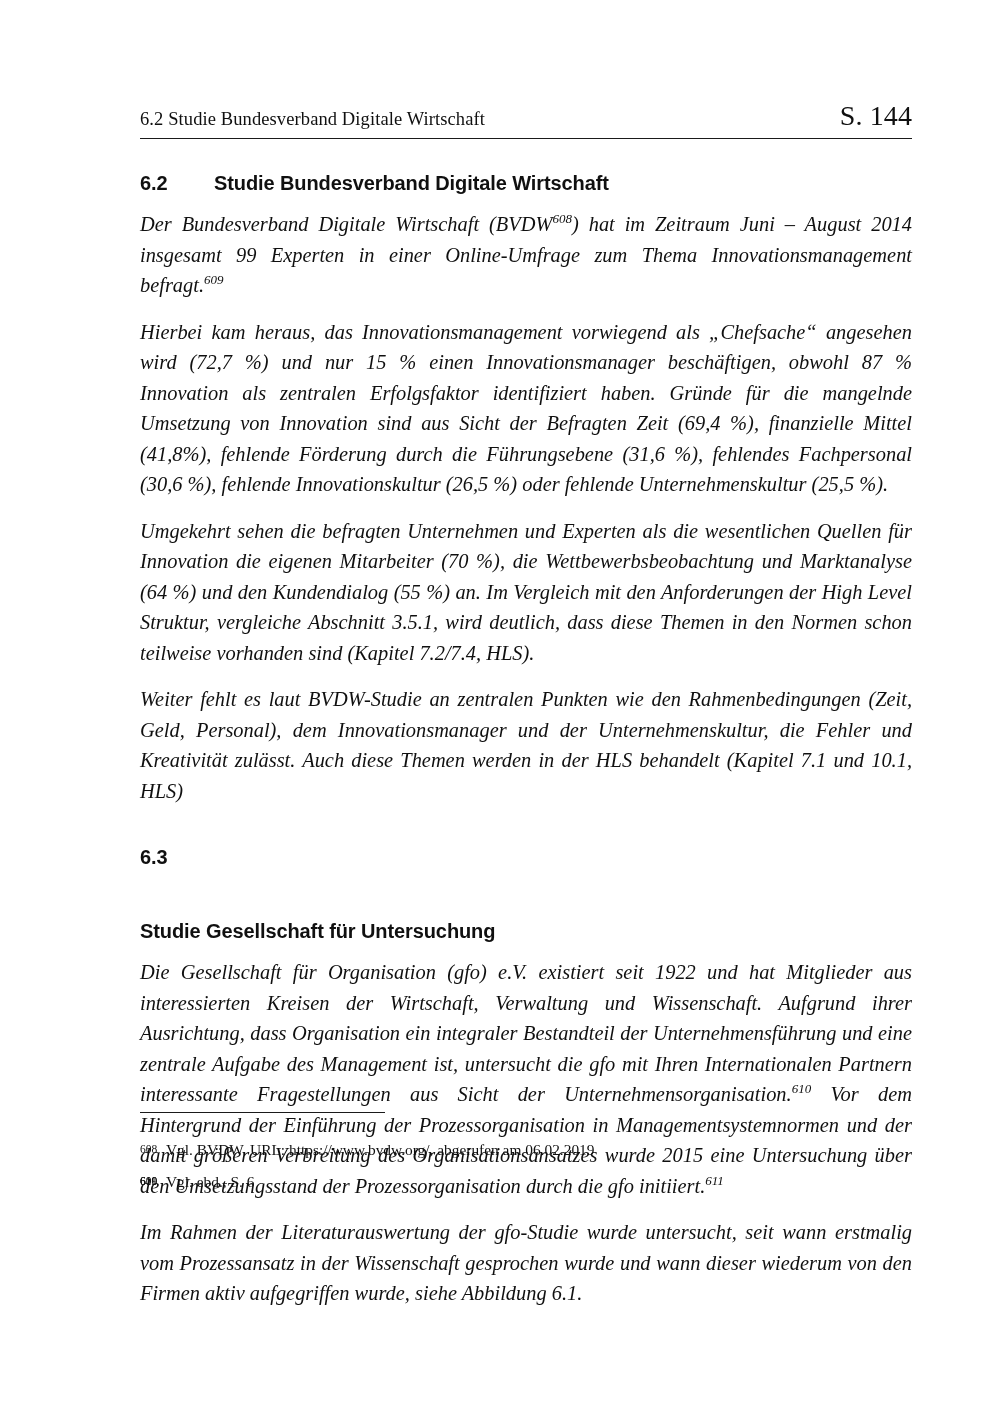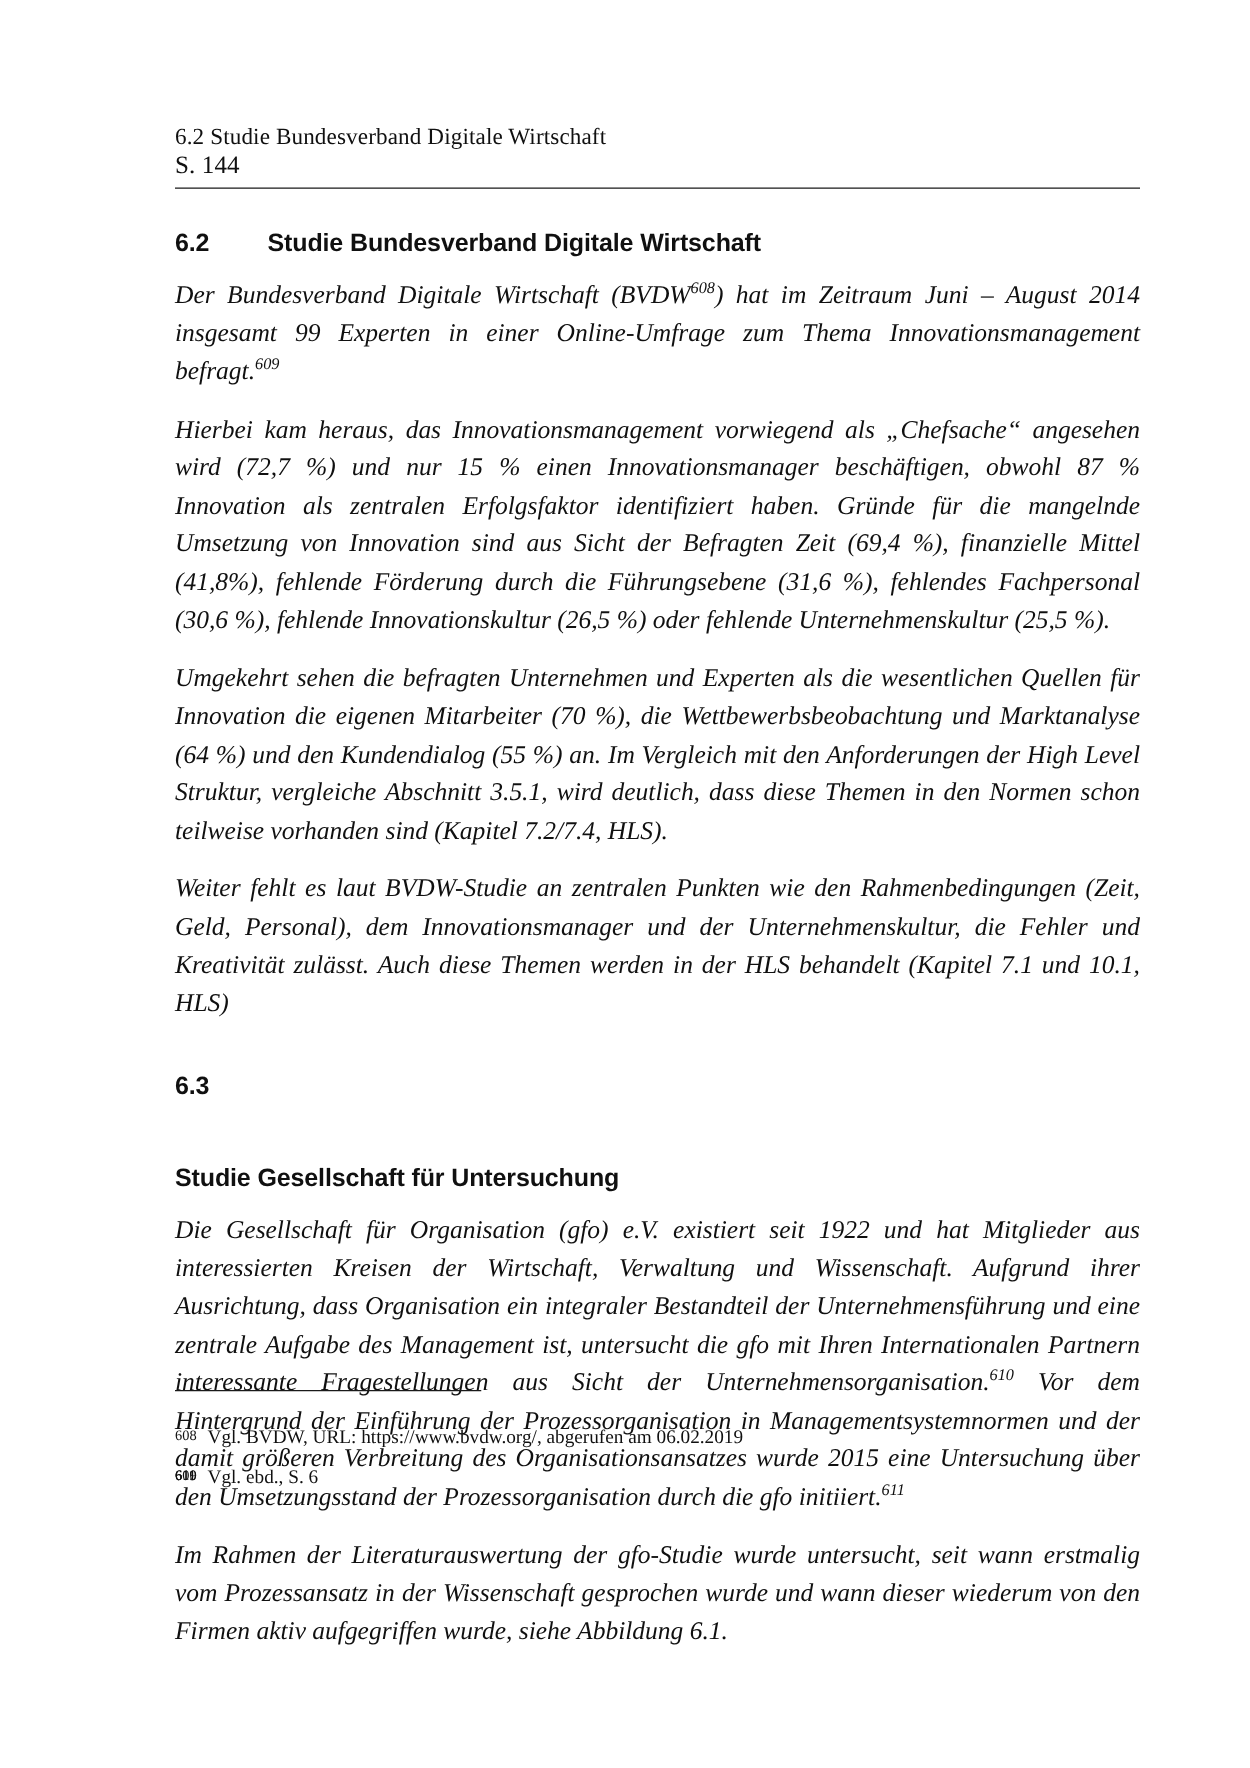--- a/index.html
+++ b/index.html
@@ -31,25 +31,24 @@
   }
   
   .runhead {
     display: flex;
     align-items: baseline;
     justify-content: space-between;
     font-size: 18.5px;
     letter-spacing: 0.1px;
     padding-bottom: 6px;
     border-bottom: 1.3px solid #1a1a1a;
-    flex-direction: column;
   }
   .runhead .rh-left { white-space: nowrap; }
   .runhead .rh-right {
-    font-size: 20px;
+    font-size: 28px;
     white-space: nowrap;
     text-align: right;
   }
   
   h2.sec {
     font-family: "Liberation Sans", sans-serif;
     font-weight: bold;
     font-size: 20px;
     margin: 33px 0 14px 0;
     letter-spacing: -0.1px;

